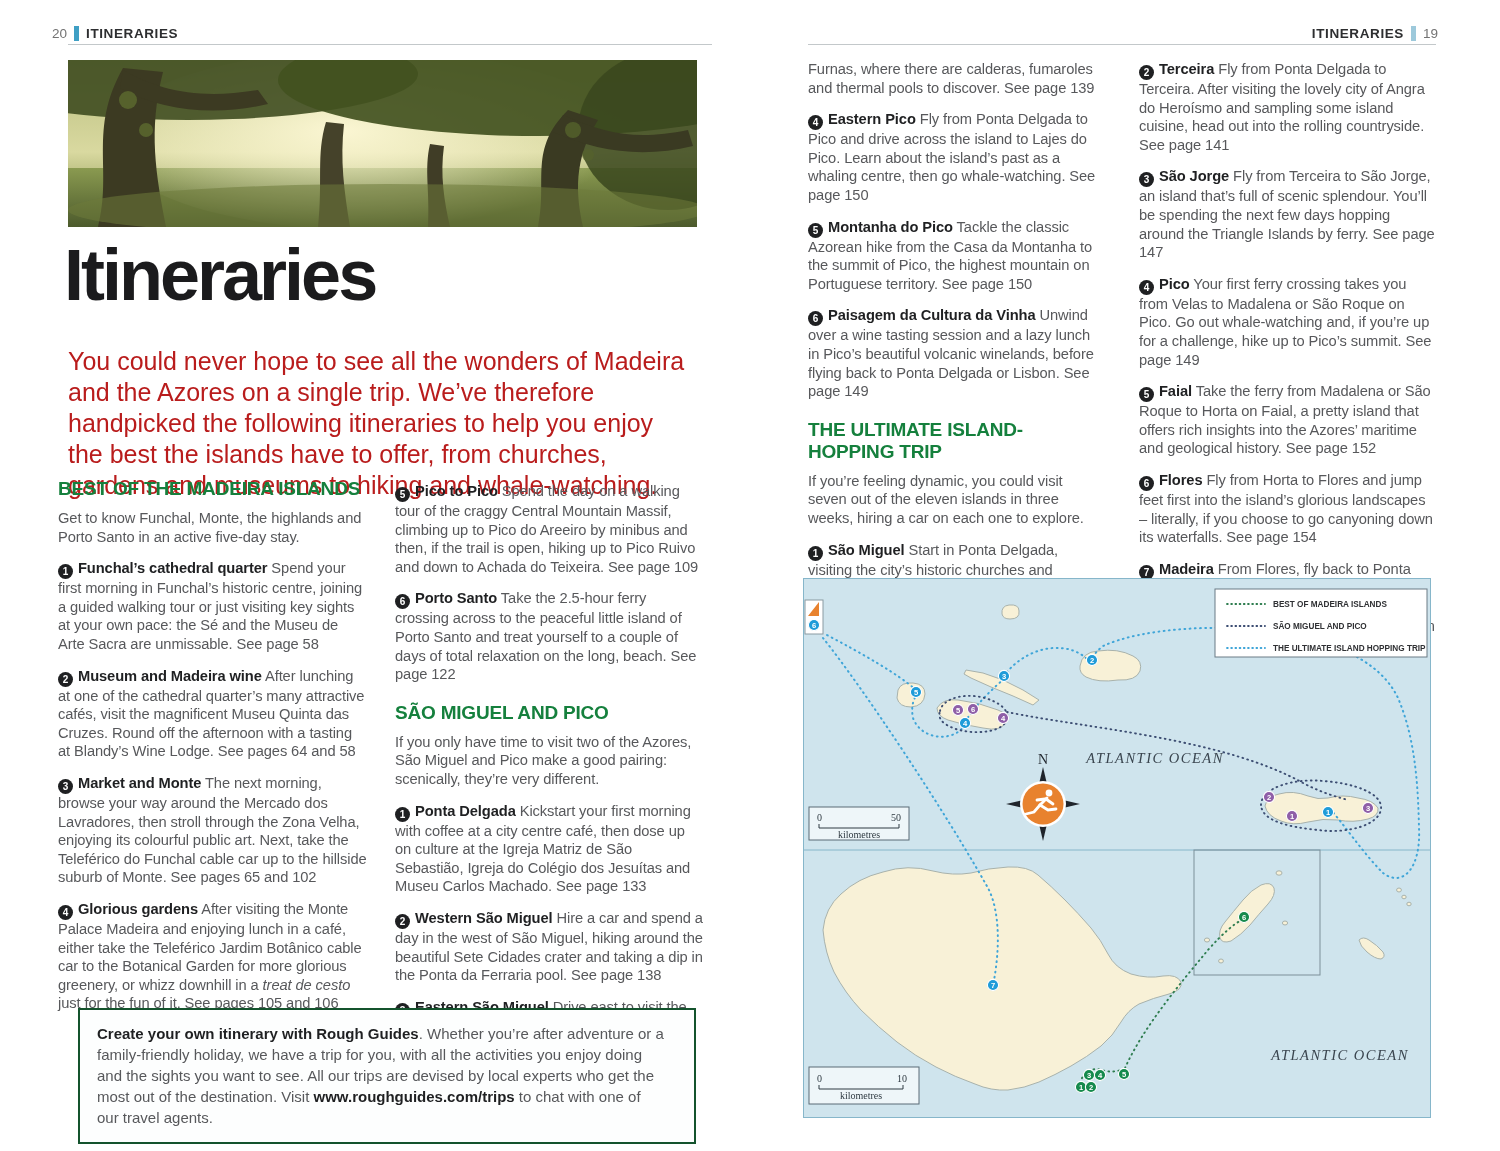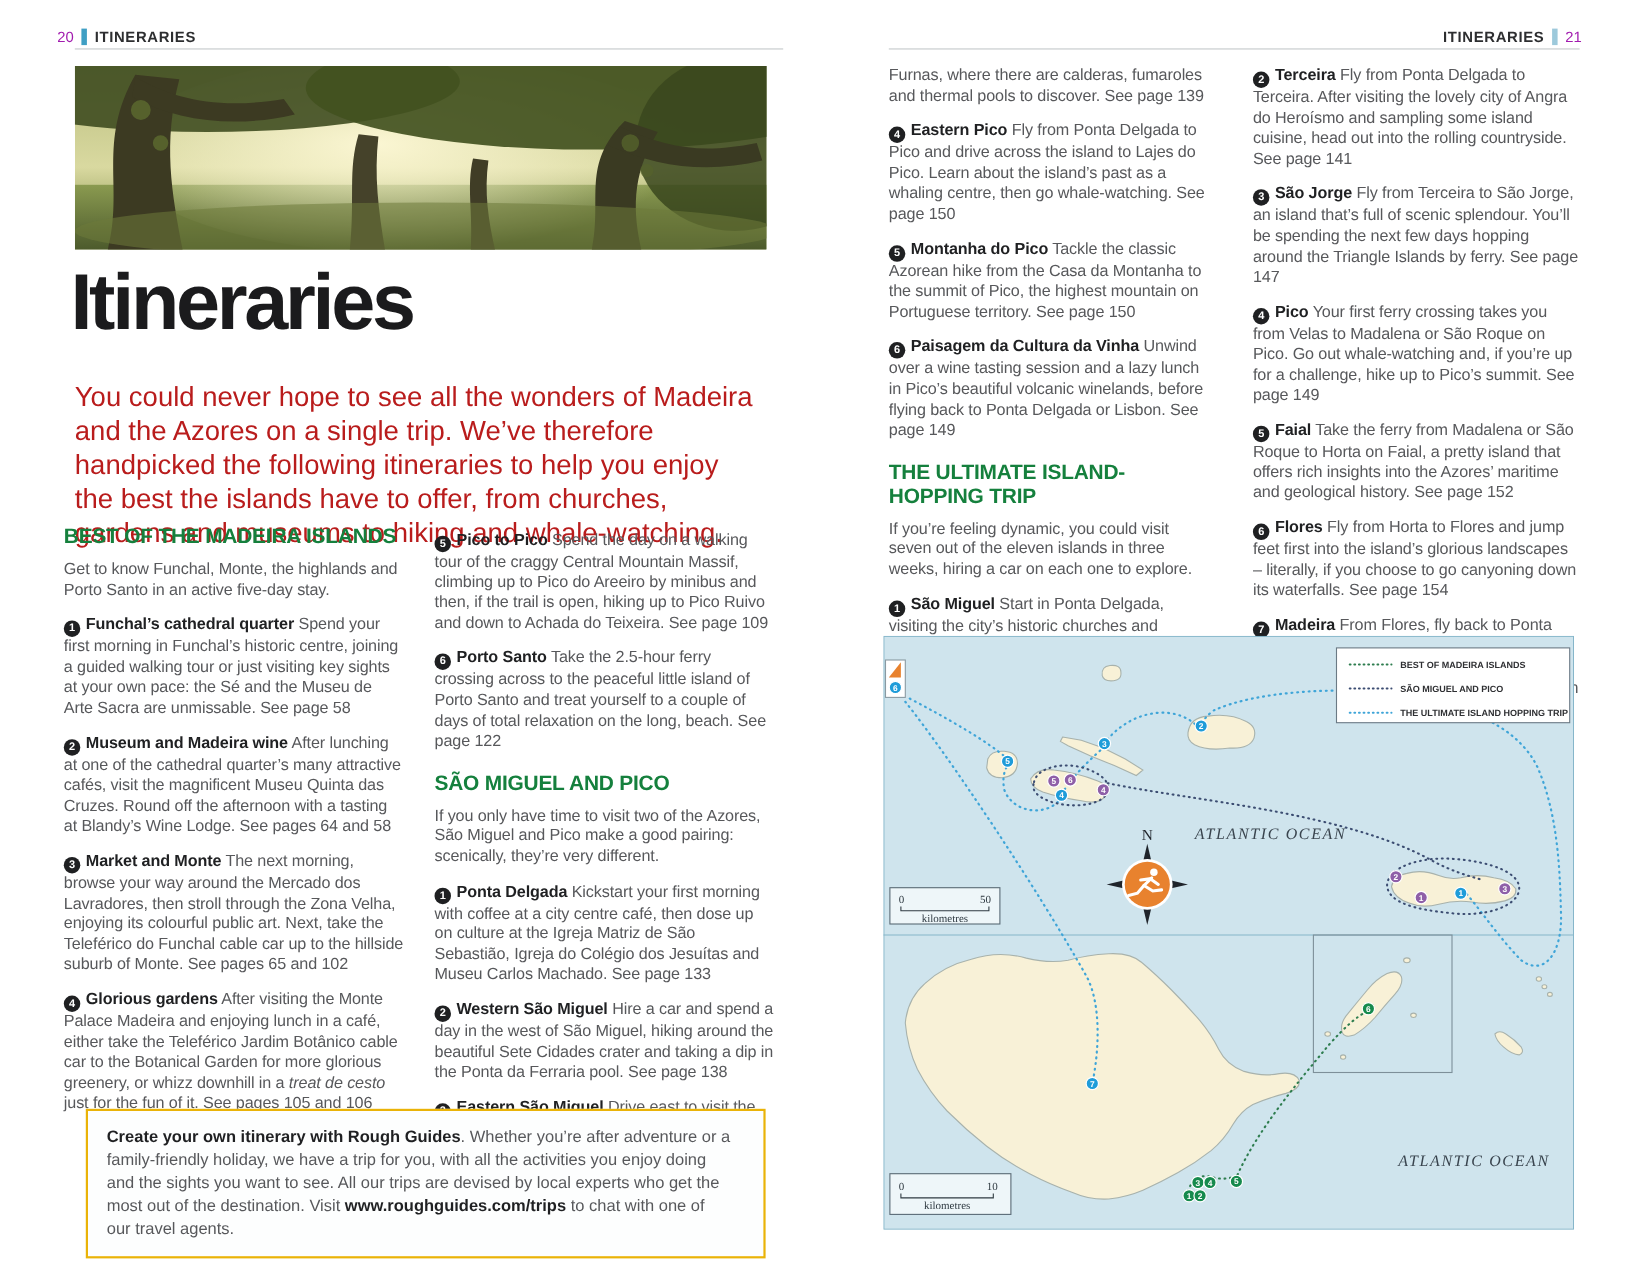--- a/index.html
+++ b/index.html
@@ -2,21 +2,21 @@
 <html><head>
 <meta charset="utf-8">
 <style>
   * { margin:0; padding:0; box-sizing:border-box; }
   html,body { background:#ffffff; }
   body { font-family:"Liberation Sans","DejaVu Sans",sans-serif; color:#57585b; }
   .spread { position:relative; width:1500px; height:1151px; background:#ffffff; overflow:hidden; }
 
   
   .pg-header { position:absolute; top:22px; height:22px; font-size:13.5px; display:flex; align-items:center; }
-  .pg-header .folio { color:#a21caf; }
+  .pg-header .folio { color:#737373; }
   .pg-header .hbar { display:inline-block; width:5px; height:15px; margin:0 7px; }
   .pg-header .htitle { font-weight:bold; color:#2d2e30; letter-spacing:.6px; }
   .hrule { position:absolute; top:44px; height:1px; background:#c3c8ca; }
 
   
   .hero { position:absolute; left:68px; top:60px; width:629px; height:167px; overflow:hidden; }
   .page-title { position:absolute; left:64px; top:234px; font-size:72px; font-weight:bold; letter-spacing:-3px; color:#1b1b1d; }
   .intro { position:absolute; left:68px; top:346px; width:618px; font-size:25px; line-height:31px; color:#b91c1c; }
 
   .cols { position:absolute; display:flex; }
@@ -24,21 +24,21 @@
   .cols-right { left:808px; top:48px; width:628px; gap:34px;margin-top:12px; }
   .col { flex:1 1 0; }
   .col h2 { font-size:19px; line-height:22px; letter-spacing:-.2px; color:#15803d; margin-bottom:9px; font-weight:bold; }
   .col p { font-size:14.7px; line-height:18.6px; letter-spacing:-.1px; }
   .col p.item { margin-top:13px; }
   .col p .lead { color:#1f2022; }
   .num { display:inline-block; width:15px; height:15px; border-radius:50%; background:#1f2022; color:#fff;
          font-size:10px; font-weight:bold; line-height:15px; text-align:center; margin-right:5px; vertical-align:-2px; }
   .mt18 { margin-top:18px; }
 
-  .promo { position:absolute; left:78px; top:1008px; width:618px; border:2px solid #eab308; background:#fdfefe;
+  .promo { position:absolute; left:78px; top:1008px; width:618px; border:2px solid #14532d; background:#fdfefe;
            padding:13px 28px 14px 17px; font-size:15px; line-height:21px; color:#57585b; }
   .promo b { color:#1f2022; }
 
   
   .map-wrap { position:absolute; left:803px; top:578px; width:628px; height:540px; }
   .marker-num { font-family:"Liberation Sans",sans-serif; font-size:7.6px; font-weight:bold; fill:#ffffff; text-anchor:middle; }
   .legend-label { font-family:"Liberation Sans",sans-serif; font-size:8.2px; font-weight:bold; fill:#2f3033; }
   .ocean { font-family:"Liberation Serif","DejaVu Serif",serif; font-style:italic; font-size:14.5px; fill:#39444e; letter-spacing:1.5px; text-anchor:middle; }
   .scale-num { font-family:"Liberation Serif","DejaVu Serif",serif; font-size:10px; fill:#2f3a42; }
   .scale-unit { font-family:"Liberation Serif","DejaVu Serif",serif; font-size:10px; fill:#2f3a42; text-anchor:middle; }
@@ -114,21 +114,21 @@
       <p class="item"><span class="num">2</span><b class="lead">Western São Miguel</b><span> Hire a car and spend a day in the west of São Miguel, hiking around the beautiful Sete Cidades crater and taking a dip in the Ponta da Ferraria pool. See page 138</span></p>
       <p class="item"><span class="num">3</span><b class="lead">Eastern São Miguel</b><span> Drive east to visit the city of Vila Franca do Campo, then continue to</span></p>
     </div>
   </div>
 
   <div class="promo"><b>Create your own itinerary with Rough Guides</b><span>. Whether you’re after adventure or a family-friendly holiday, we have a trip for you, with all the activities you enjoy doing and the sights you want to see. All our trips are devised by local experts who get the most out of the destination. Visit </span><b>www.roughguides.com/trips</b><span> to chat with one of our travel agents.</span></div>
 
   <div class="pg-header" style="right:62px;">
     <span class="htitle">ITINERARIES</span>
     <span class="hbar" style="background:#9dc9db;"></span>
-    <span class="folio">21</span>
+    <span class="folio">19</span>
   </div>
   <div class="hrule" style="left:808px; width:628px;"></div>
 
   <div class="cols cols-right">
     <div class="col">
       <p>Furnas, where there are calderas, fumaroles and thermal pools to discover. See page 139</p>
       <p class="item"><span class="num">4</span><b class="lead">Eastern Pico</b><span> Fly from Ponta Delgada to Pico and drive across the island to Lajes do Pico. Learn about the island’s past as a whaling centre, then go whale-watching. See page 150</span></p>
       <p class="item"><span class="num">5</span><b class="lead">Montanha do Pico</b><span> Tackle the classic Azorean hike from the Casa da Montanha to the summit of Pico, the highest mountain on Portuguese territory. See page 150</span></p>
       <p class="item"><span class="num">6</span><b class="lead">Paisagem da Cultura da Vinha</b><span> Unwind over a wine tasting session and a lazy lunch in Pico’s beautiful volcanic winelands, before flying back to Ponta Delgada or Lisbon. See page 149</span></p>
       <h2 class="mt18">THE ULTIMATE ISLAND-HOPPING TRIP</h2>

